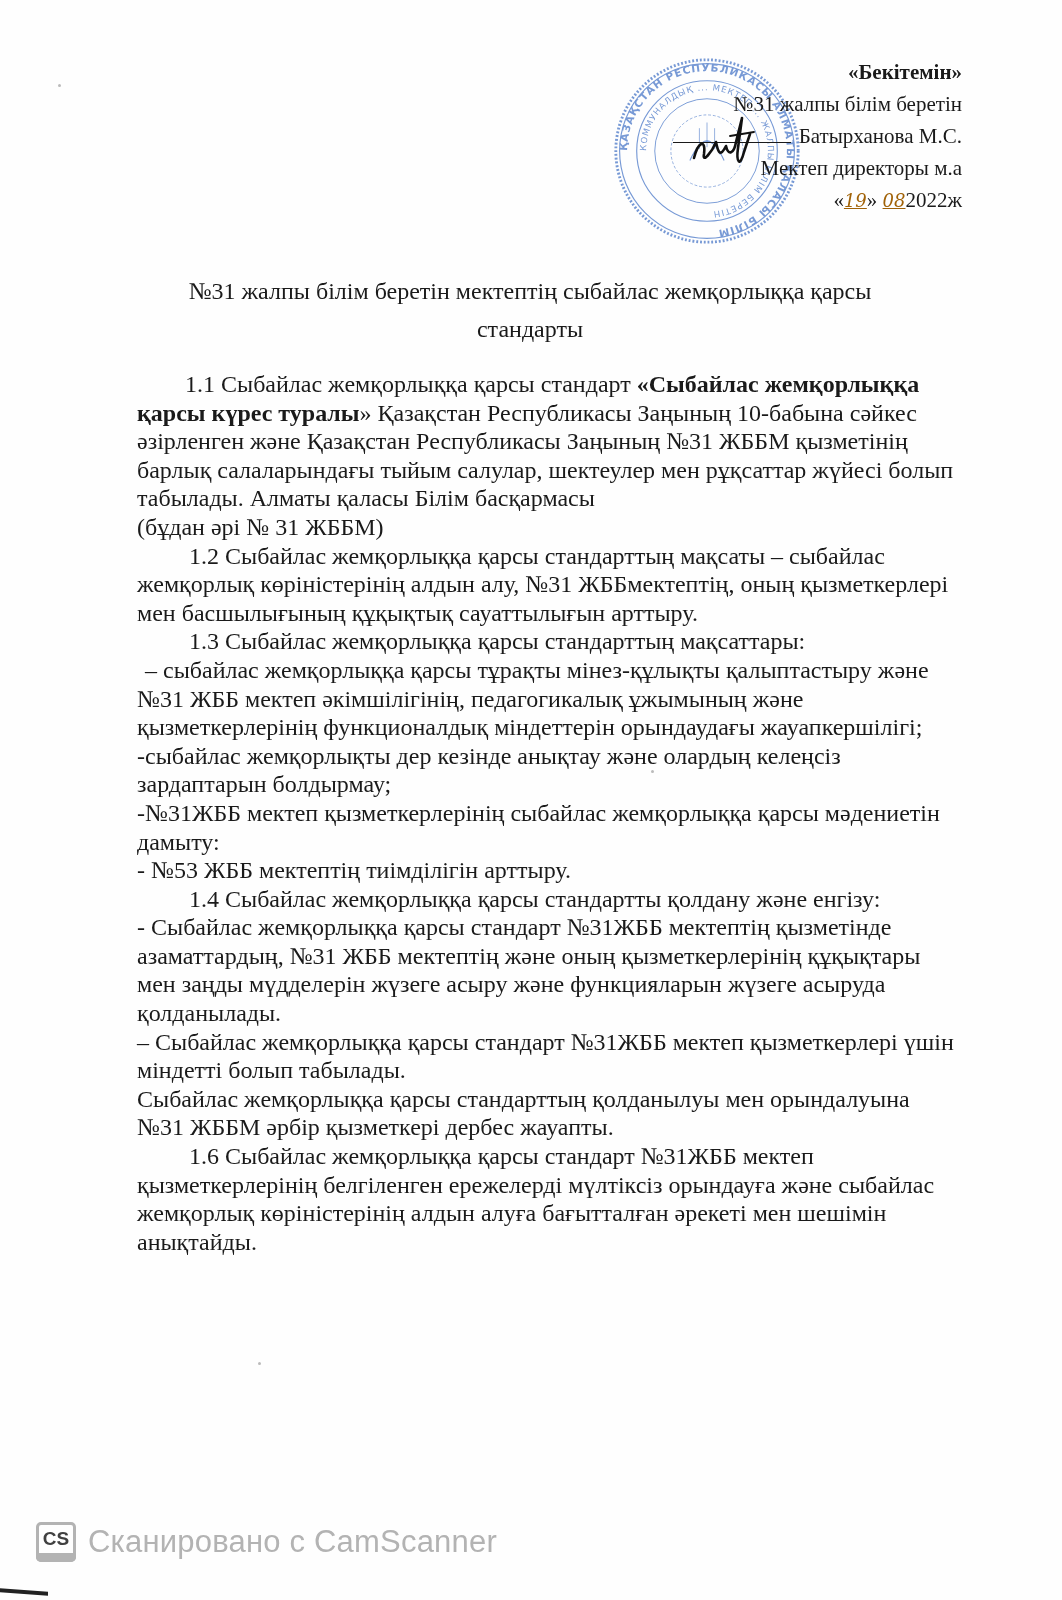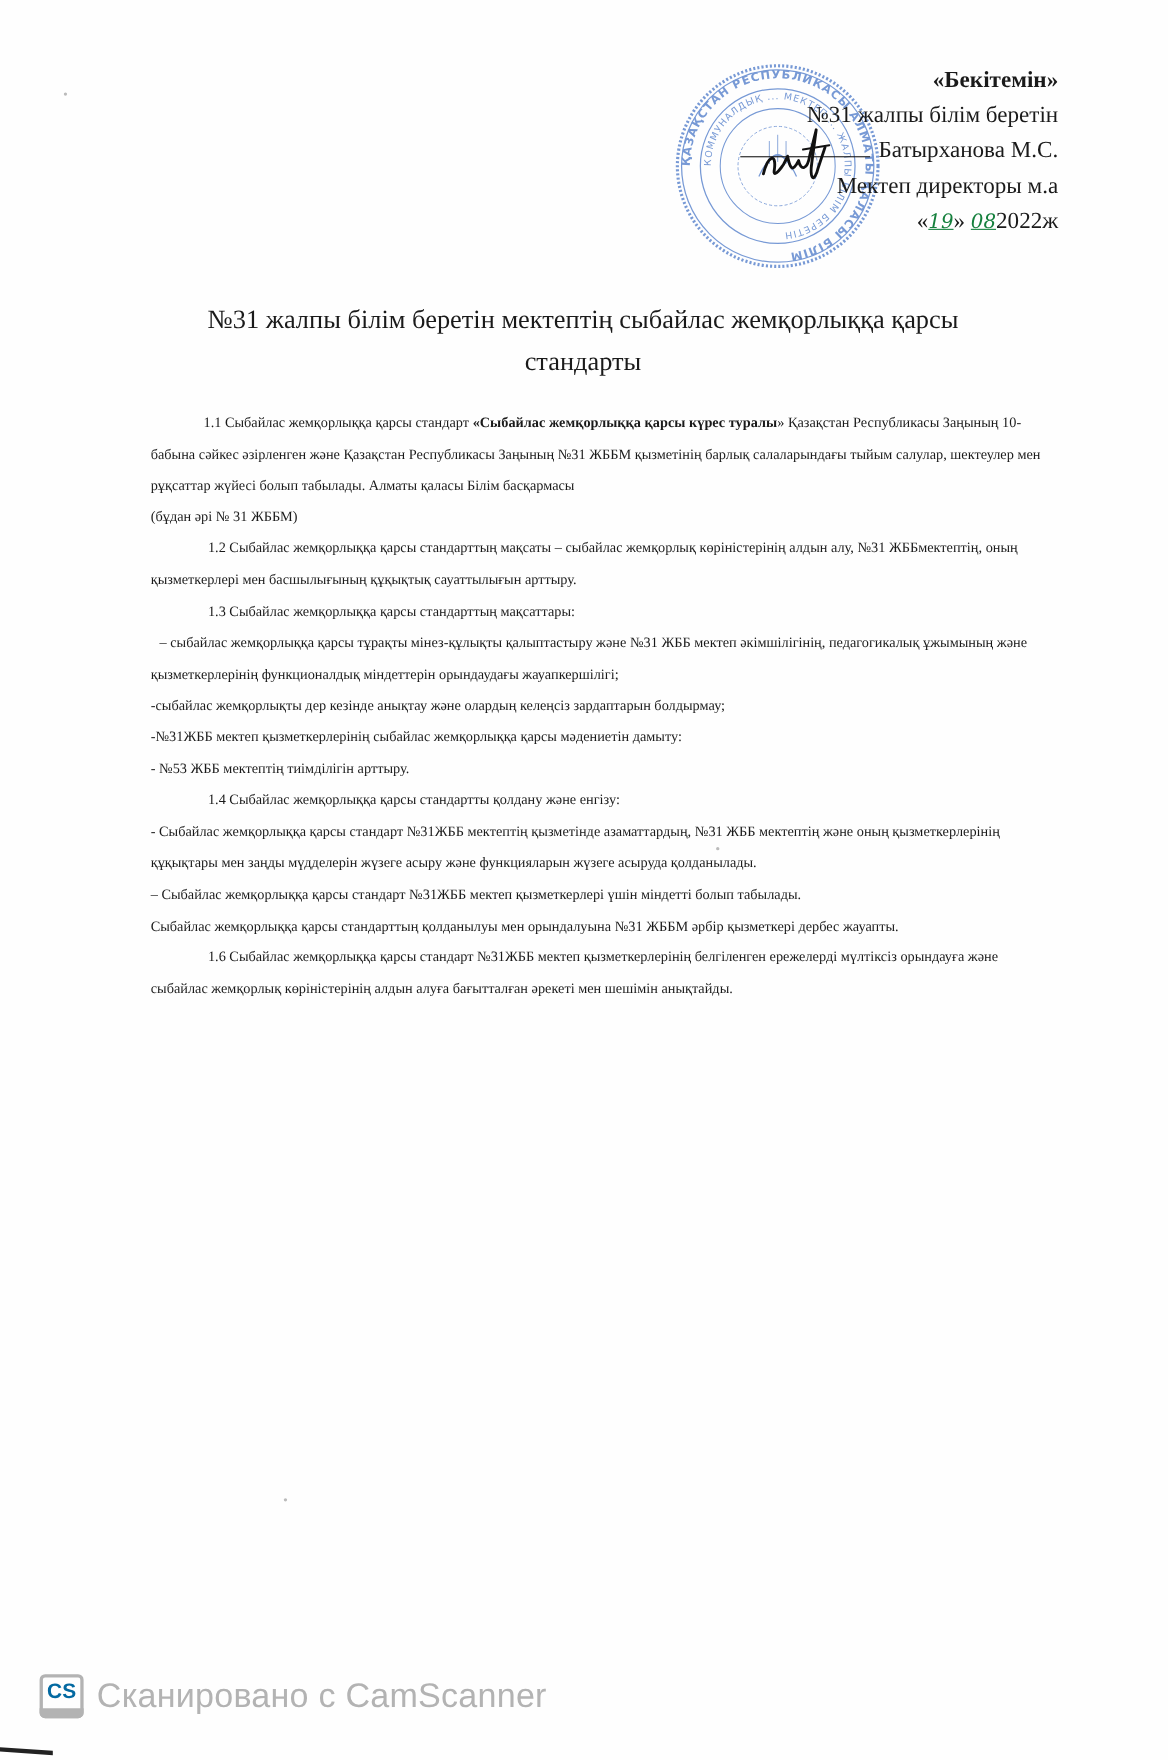--- a/index.html
+++ b/index.html
@@ -40,21 +40,21 @@
       border-bottom: 1.5px solid #1a1a1a;
       height: 20px;
       vertical-align: baseline;
       margin-right: 2px;
     }
     .approval .date-hand {
       font-style: italic;
       text-decoration: underline;
       font-family: "DejaVu Serif", serif;
       font-size: 18px;
-      color: #15803d;
+      color: #a16207;
     }
     
     .stamp {
       position: absolute;
       left: 612px;
       top: 56px;
       width: 190px;
       height: 190px;
       z-index: 2;
       opacity: 0.75;
@@ -77,21 +77,21 @@
       font-weight: normal;
       font-size: 24px;
       line-height: 38px;
     }
     
     .body-text {
       position: absolute;
       left: 137px;
       top: 370px;
       width: 820px;
-      font-size: 13px;
+      font-size: 24px;
       line-height: 28.6px;
     }
     .body-text p {
       margin: 0;
     }
     .body-text .indent { text-indent: 48px; }
     .body-text .indent-sm { text-indent: 52px; }
     .body-text .indent-xs { text-indent: 8px; }
     .body-text b { font-weight: bold; }
     
@@ -109,21 +109,21 @@
       width: 40px;
       height: 40px;
       border-radius: 5px;
       border: 3px solid #b3b3b3;
       box-sizing: border-box;
       display: flex;
       align-items: center;
       justify-content: center;
       font-size: 19px;
       font-weight: bold;
-      color: #0369a1;
+      color: #404040;
       position: relative;
     }
     .cs-logo::after {
       content: "";
       position: absolute;
       left: -3px; right: -3px; bottom: -3px;
       height: 9px;
       background: #b3b3b3;
       border-radius: 0 0 5px 5px;
     }

